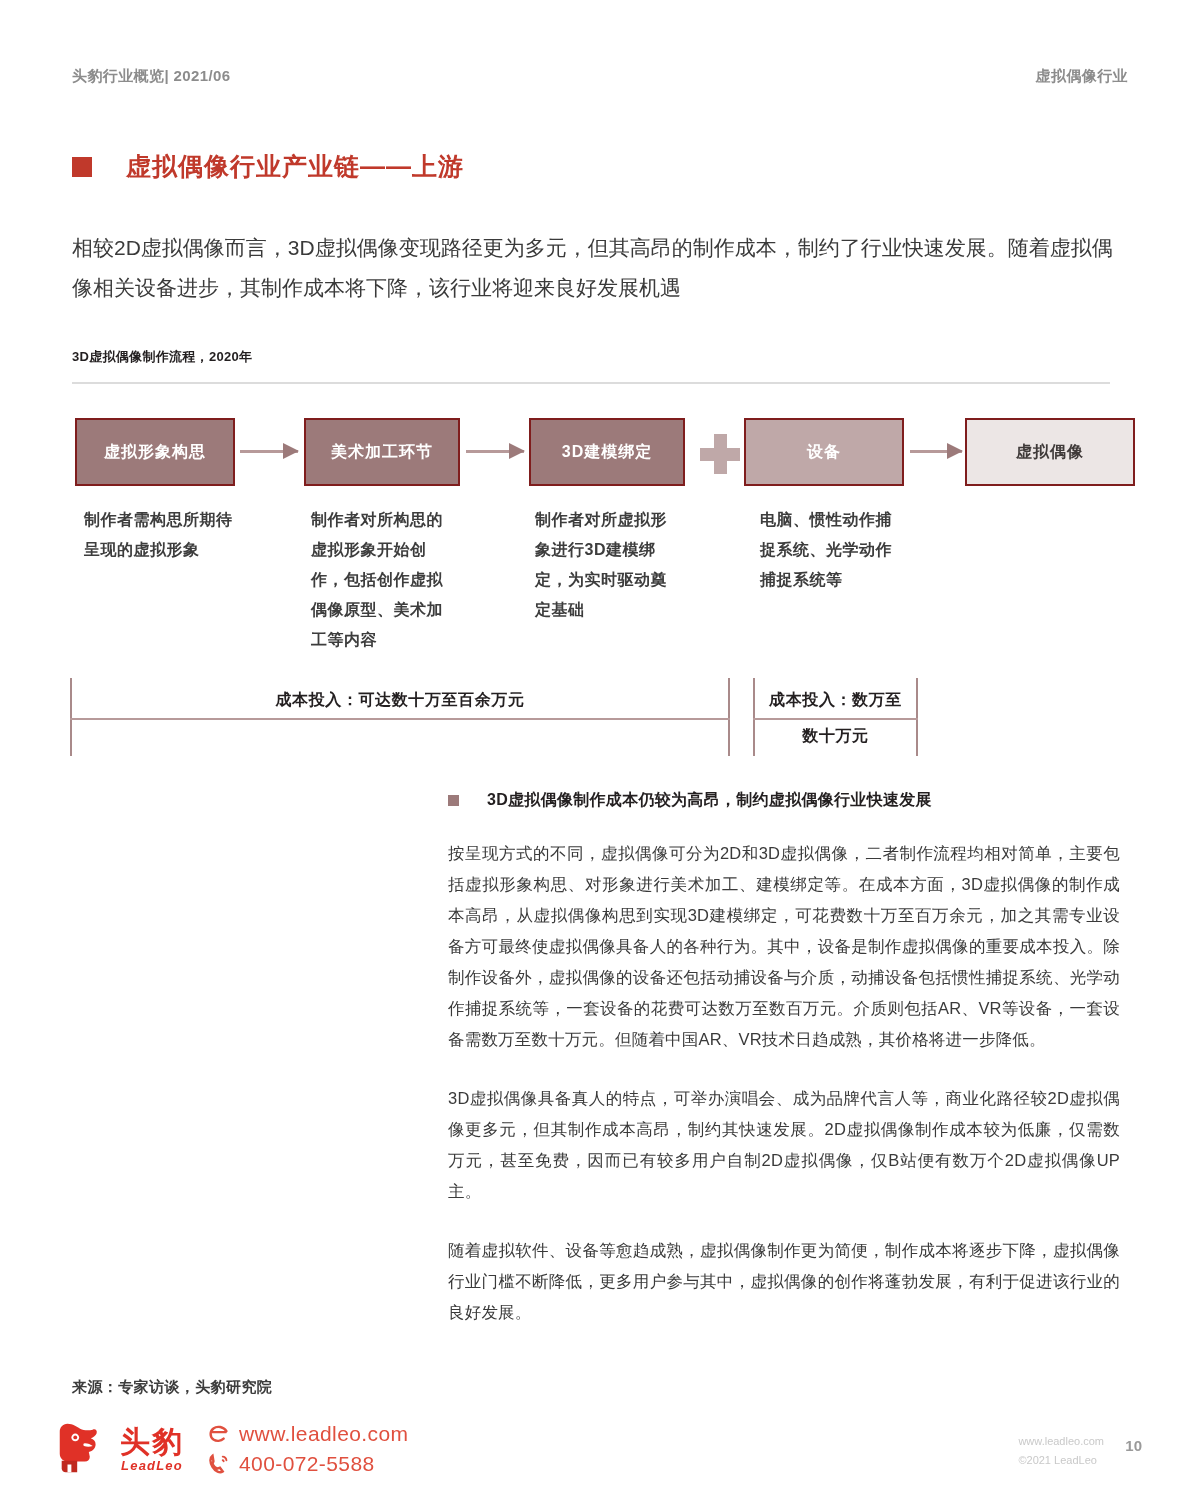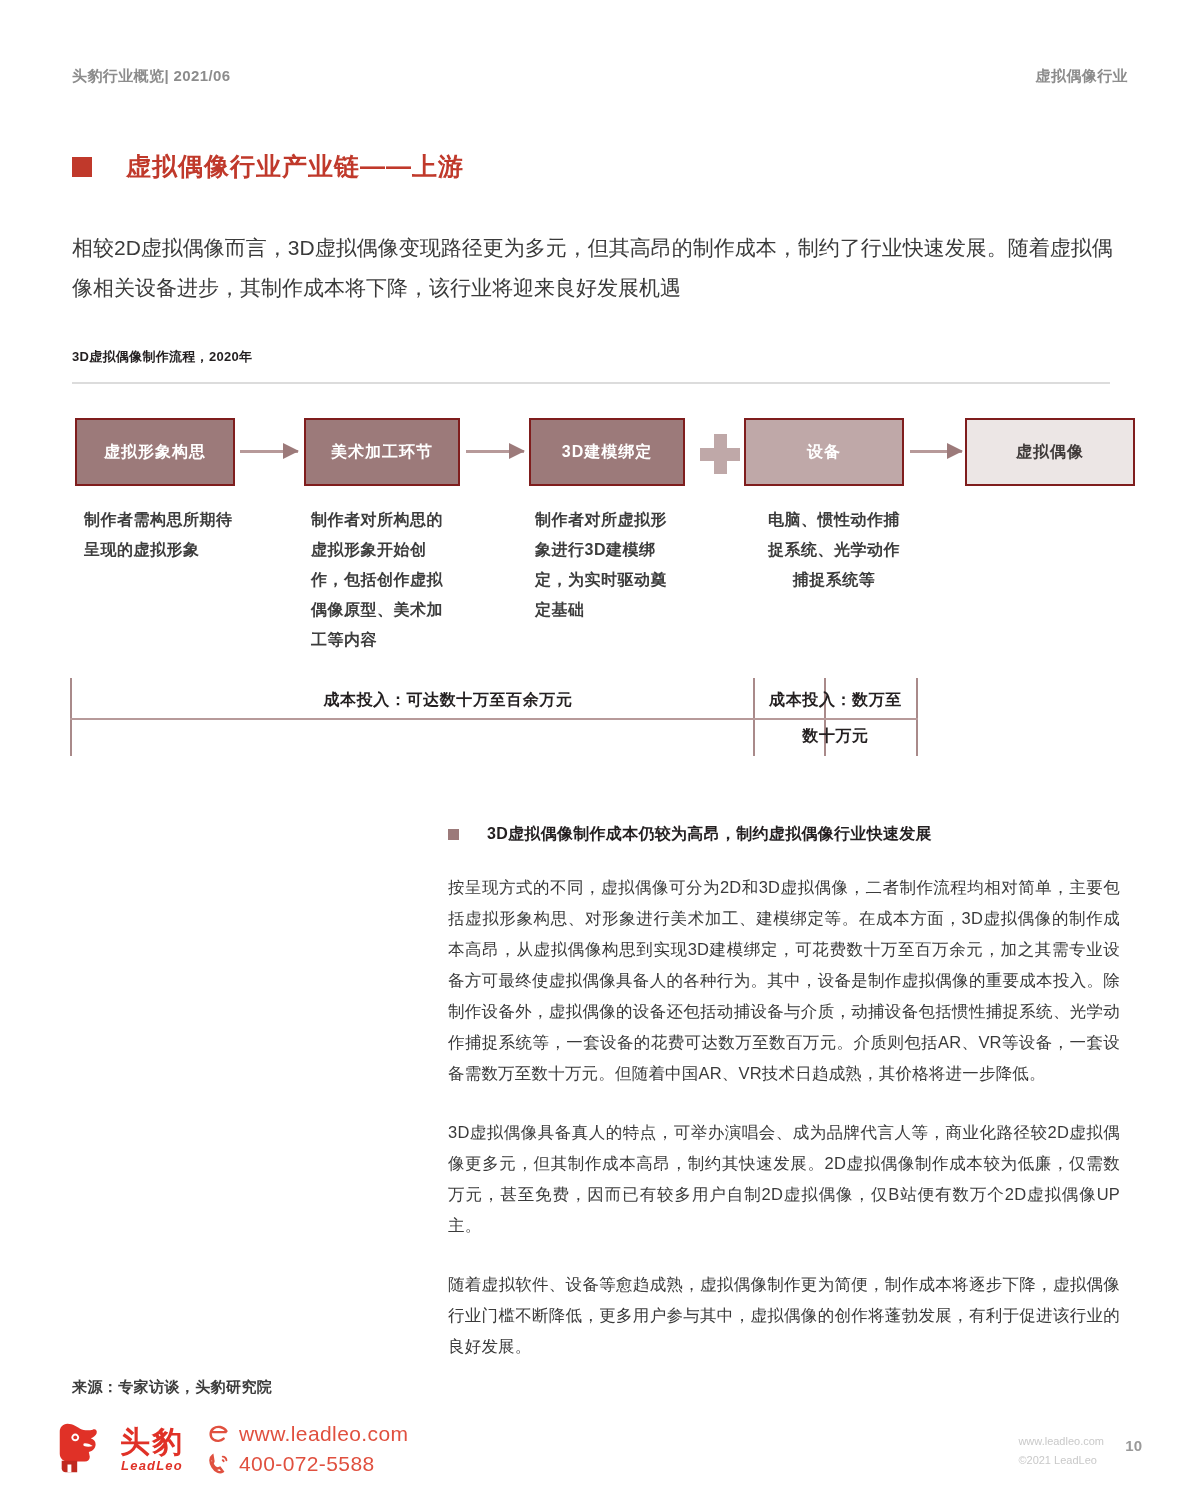--- a/index.html
+++ b/index.html
@@ -181,21 +181,21 @@
     text-align: center;
     font-size: 16px;
     font-weight: 700;
     color: #231f20;
     letter-spacing: 0.6px;
   }
 
   
   .analysis {
     position: absolute;
-    top: 822px;
+    top: 788px;
     left: 448px;
     width: 672px;
   }
   .analysis-head {
     display: flex;
     align-items: flex-start;
     margin-bottom: 26px;
   }
   .analysis-bullet {
     width: 11px;
@@ -344,23 +344,23 @@
   <div class="flow-arrow" style="left:910px; width:52px;"></div>
 
   <div class="flow-box light" style="left:965px; width:170px;">
     <span>虚拟偶像</span>
   </div>
 </div>
 
 <div class="desc" style="top:505px; left:84px;  width:150px;">制作者需构思所期待呈现的虚拟形象</div>
 <div class="desc" style="top:505px; left:311px; width:148px;">制作者对所构思的虚拟形象开始创作，包括创作虚拟偶像原型、美术加工等内容</div>
 <div class="desc" style="top:505px; left:535px; width:148px;">制作者对所虚拟形象进行3D建模绑定，为实时驱动奠定基础</div>
-<div class="desc" style="top:505px; left:760px; width:148px;text-align:center;">电脑、惯性动作捕捉系统、光学动作捕捉系统等</div>
-
-<div class="bracket" style="top:678px; left:70px; width:756px; height:78px;">
+<div class="desc" style="top:505px; left:760px; width:148px;">电脑、惯性动作捕捉系统、光学动作捕捉系统等</div>
+
+<div class="bracket" style="top:678px; left:70px; width:660px; height:78px;">
   <div class="side-l"></div>
   <div class="side-r"></div>
   <div class="hrule" style="top:40px;"></div>
   <div class="btext" style="top:12px;">成本投入：可达数十万至百余万元</div>
 </div>
 
 <div class="bracket" style="top:678px; left:753px; width:165px; height:78px;">
   <div class="side-l"></div>
   <div class="side-r"></div>
   <div class="hrule" style="top:40px;"></div>

